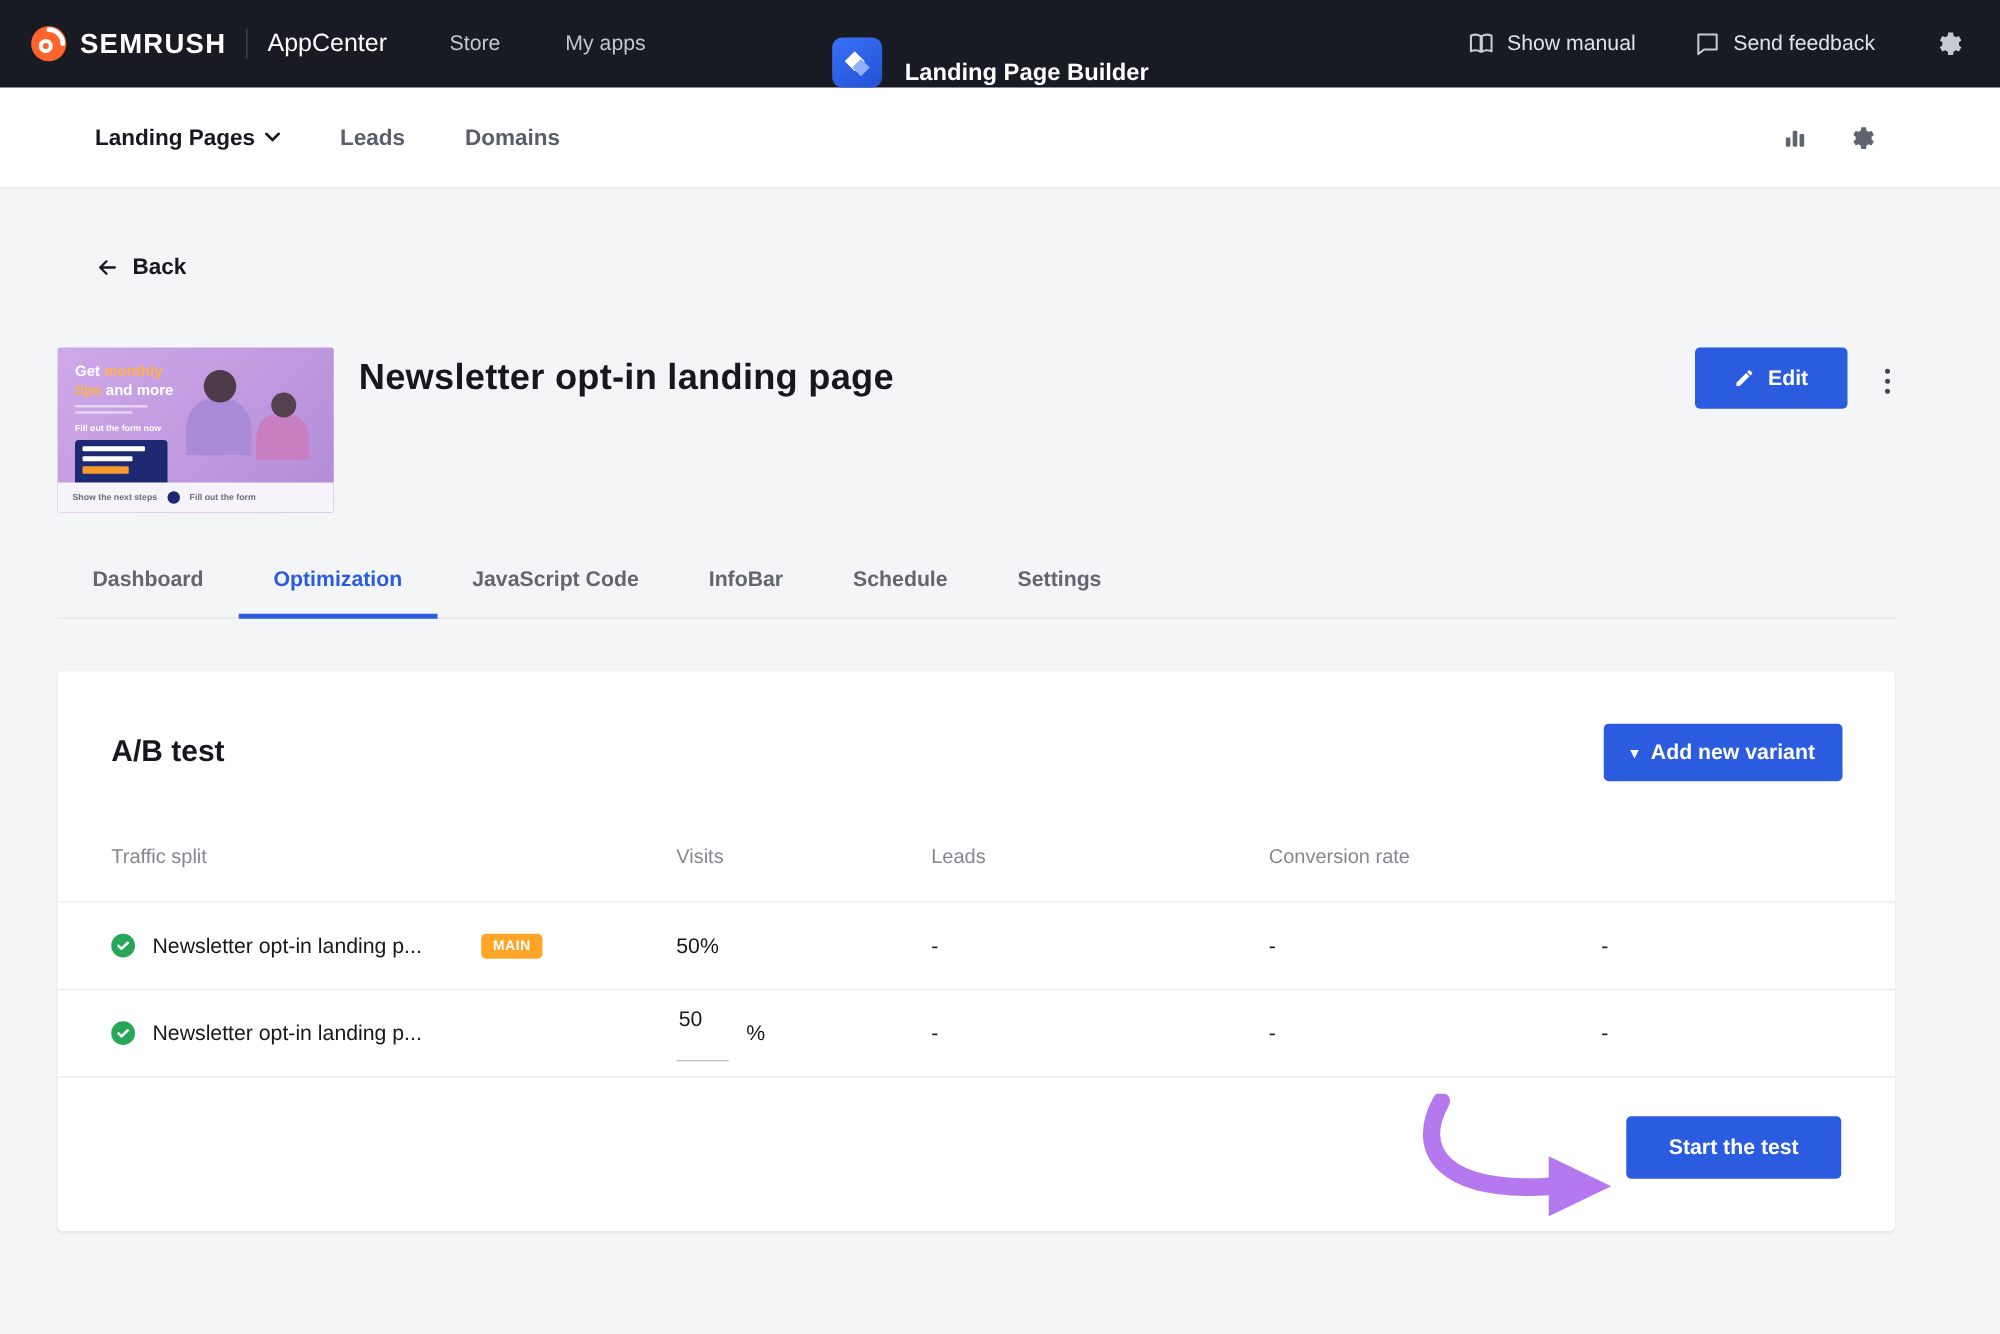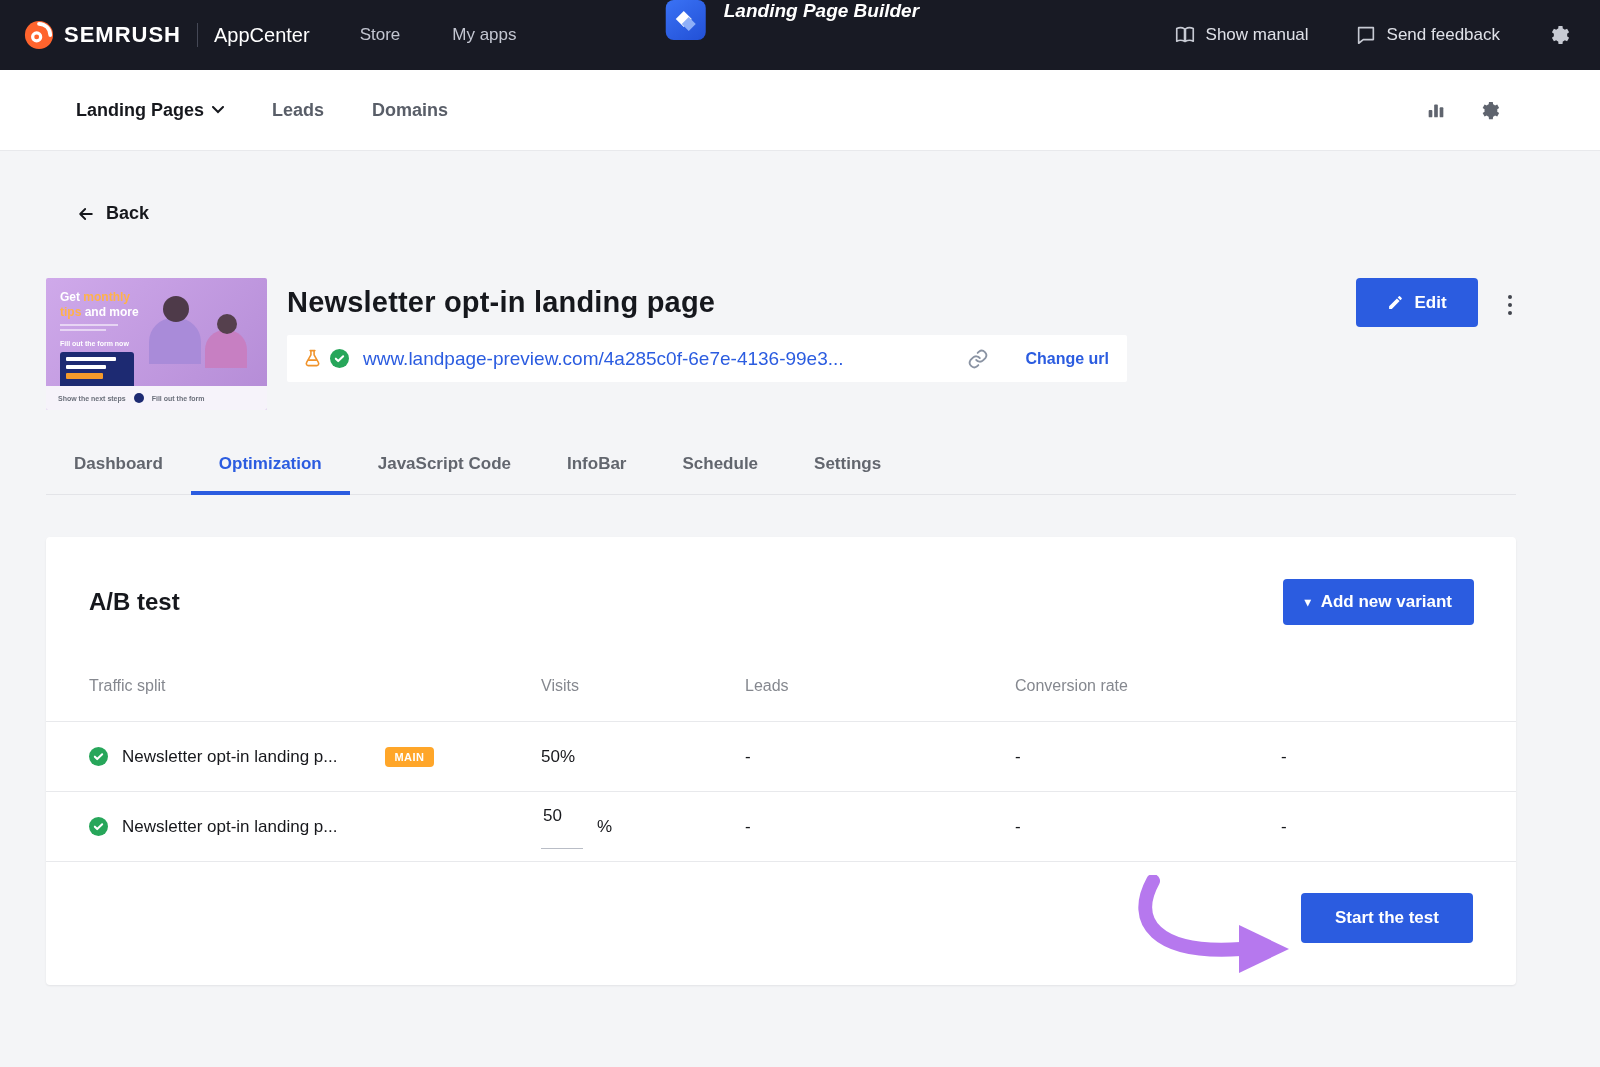--- a/index.html
+++ b/index.html
@@ -16,21 +16,21 @@
     padding:0 24px; position:relative; color:#fff;
   }
   .brand-group { display:flex; align-items:center; gap:10px; cursor:pointer; }
   .brand-text { font-size:22px; font-weight:800; letter-spacing:1px; color:#fff; }
   .brand-divider { width:1px; height:24px; background:#454856; margin:0 16px; }
   .suite-text { font-size:20px; font-weight:500; color:#fff; }
   .top-nav { display:flex; align-items:center; gap:52px; margin-left:50px; }
   .top-nav-item { font-size:17px; color:#c3c6d1; cursor:pointer; }
   .app-center {
     position:absolute; left:50%; top:0; height:70px; transform:translateX(-53%);
-    display:flex; align-items:flex-start; gap:18px;font-style:italic;
+    display:flex; align-items:flex-end; gap:18px;
   }
   .app-icon {
     width:40px; height:40px; border-radius:8px;
     background:linear-gradient(145deg,#3a72f5,#2250d6);
     display:flex; align-items:center; justify-content:center;
   }
   .app-title { font-size:19px; font-weight:700; color:#fff; white-space:nowrap; }
   .top-right { margin-left:auto; display:flex; align-items:center; gap:46px; padding-right:6px; }
   .top-link { display:flex; align-items:center; gap:10px; font-size:17px; color:#dfe1e8; cursor:pointer; }
   .top-link svg, .top-gear svg { color:#c7cad3; }
@@ -249,41 +249,20 @@
       <div class="thumb-person p2-head"></div>
       <div class="thumb-strip">
         <span class="thumb-step">Show the next steps</span>
         <span class="thumb-dot"></span>
         <span class="thumb-step">Fill out the form</span>
       </div>
     </div>
 
     <div class="header-main">
       <h1 class="page-title">Newsletter opt-in landing page</h1>
-      <div class="url-bar">
-        <span class="flask-icon">
-          <svg width="19" height="19" viewBox="0 0 24 24" fill="none" stroke="#f0932b" stroke-width="2" stroke-linecap="round" stroke-linejoin="round">
-            <path d="M9 2h6M10 2.5v5L4.6 17a2.6 2.6 0 002.3 4h10.2a2.6 2.6 0 002.3-4L14 7.5v-5"></path>
-            <path d="M7 14h10" stroke="#f0932b"></path>
-          </svg>
-        </span>
-        <span class="check-circle">
-          <svg width="11" height="11" viewBox="0 0 12 12">
-              <path d="M2 6.2l2.6 2.6L10 3.5" stroke="#fff" stroke-width="2.2" fill="none" stroke-linecap="round" stroke-linejoin="round"></path>
-            </svg>
-        </span>
-        <a class="url-link">www.landpage-preview.com/4a285c0f-6e7e-4136-99e3...</a>
-        <span class="chain-icon">
-          <svg width="22" height="22" viewBox="0 0 24 24" fill="none" stroke="currentColor" stroke-width="2" stroke-linecap="round">
-            <path d="M10 13a5 5 0 007.5.5l2.5-2.5a5 5 0 00-7-7l-1.4 1.4"></path>
-            <path d="M14 11a5 5 0 00-7.5-.5L4 13a5 5 0 007 7l1.4-1.4"></path>
-          </svg>
-        </span>
-        <span class="change-url">Change url</span>
-      </div>
     </div>
 
     <div class="header-actions">
       <button class="btn-blue edit-btn">
         <svg width="17" height="17" viewBox="0 0 24 24" fill="#fff">
             <path d="M3 17.2V21h3.8L17.8 10 14 6.2 3 17.2zM20.7 7.1a1 1 0 000-1.4l-2.4-2.4a1 1 0 00-1.4 0l-1.8 1.8 3.8 3.8 1.8-1.8z"></path>
           </svg>
         <span>Edit</span>
       </button>
       <span class="kebab">

